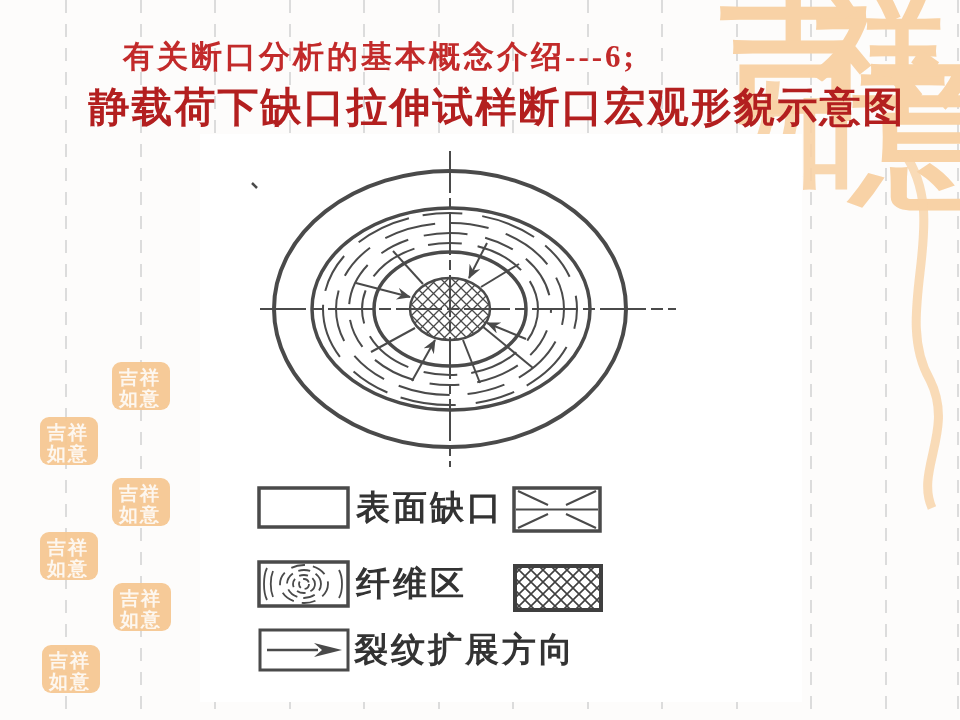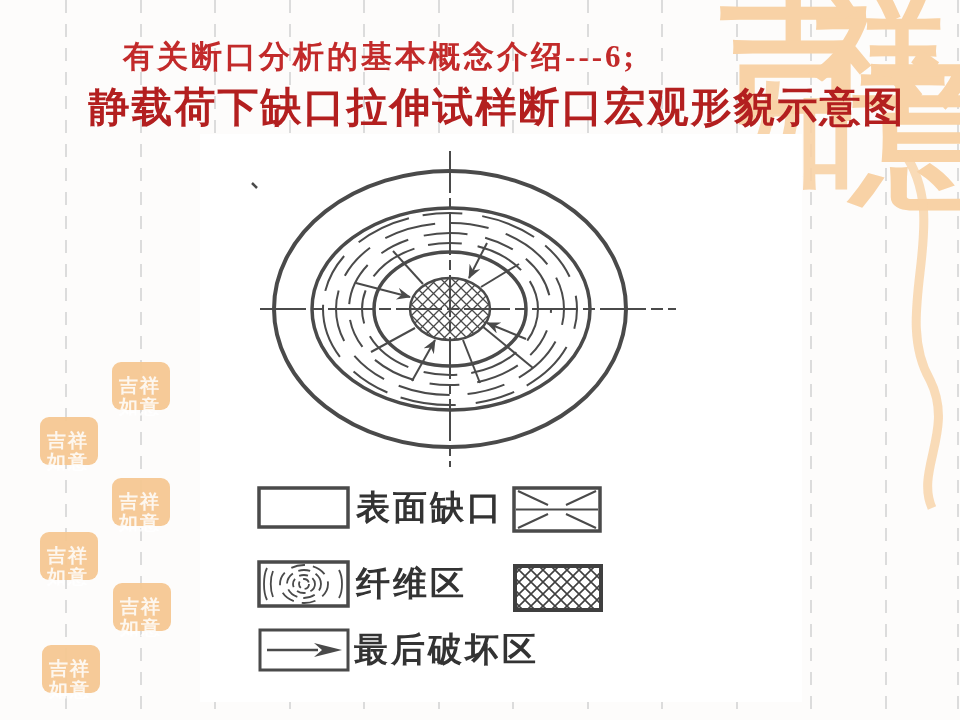--- a/index.html
+++ b/index.html
@@ -12,21 +12,21 @@
          background:repeating-linear-gradient(180deg,#dcdcdc 0 13px,transparent 13px 24px);}
 
   
   .wm-char{position:absolute;color:#f8d2a6;font-weight:bold;z-index:1;line-height:1;
            font-family:"Liberation Serif",serif;}
   .wm-swoosh{position:absolute;z-index:1;}
 
   
   .stamp{position:absolute;width:56px;height:48px;background:#f6c893;border-radius:9px;
          z-index:1;color:rgba(255,255,255,.85);font-weight:bold;font-size:19px;
-         line-height:21px;letter-spacing:2px;padding:13px 0 0 7px;box-sizing:border-box;
+         line-height:21px;letter-spacing:2px;padding:5px 0 0 7px;box-sizing:border-box;
          word-break:break-all;width:58px;opacity:.95;}
 
   
   .paper{position:absolute;left:200px;top:134px;width:602px;height:568px;
          background:#ffffff;z-index:2;}
 
   
   .title1{position:absolute;left:0;top:36px;width:760px;text-align:center;z-index:4;
           font-size:31px;font-weight:600;color:#c22a2a;letter-spacing:3px;}
   .title2{position:absolute;left:0;top:80px;width:960px;text-align:center;z-index:4;
@@ -157,15 +157,15 @@
 
   <svg class="leg-box" style="left:513px;top:564px" width="90" height="48" viewBox="0 0 90 48">
     <rect x="2" y="2" width="86" height="44" fill="url(#xh2)" stroke="#3f3f3f" stroke-width="4"></rect>
   </svg>
 
   <svg class="leg-box" style="left:258px;top:628px" width="92" height="44" viewBox="0 0 92 44">
     <rect x="2" y="2" width="88" height="40" fill="#fff" stroke="#4a4a4a" stroke-width="3"></rect>
     <line x1="9" y1="22" x2="60" y2="22" stroke="#4a4a4a" stroke-width="2.5"></line>
     <polygon points="84,22 56,15 64,22 56,29" fill="#4a4a4a"></polygon>
   </svg>
-  <div class="leg-label" style="left:354px;top:628px;line-height:44px">最后破坏区</div>
+  <div class="leg-label" style="left:354px;top:628px;line-height:44px">裂纹扩展方向</div>
 
 </div>
 
 </body></html>

